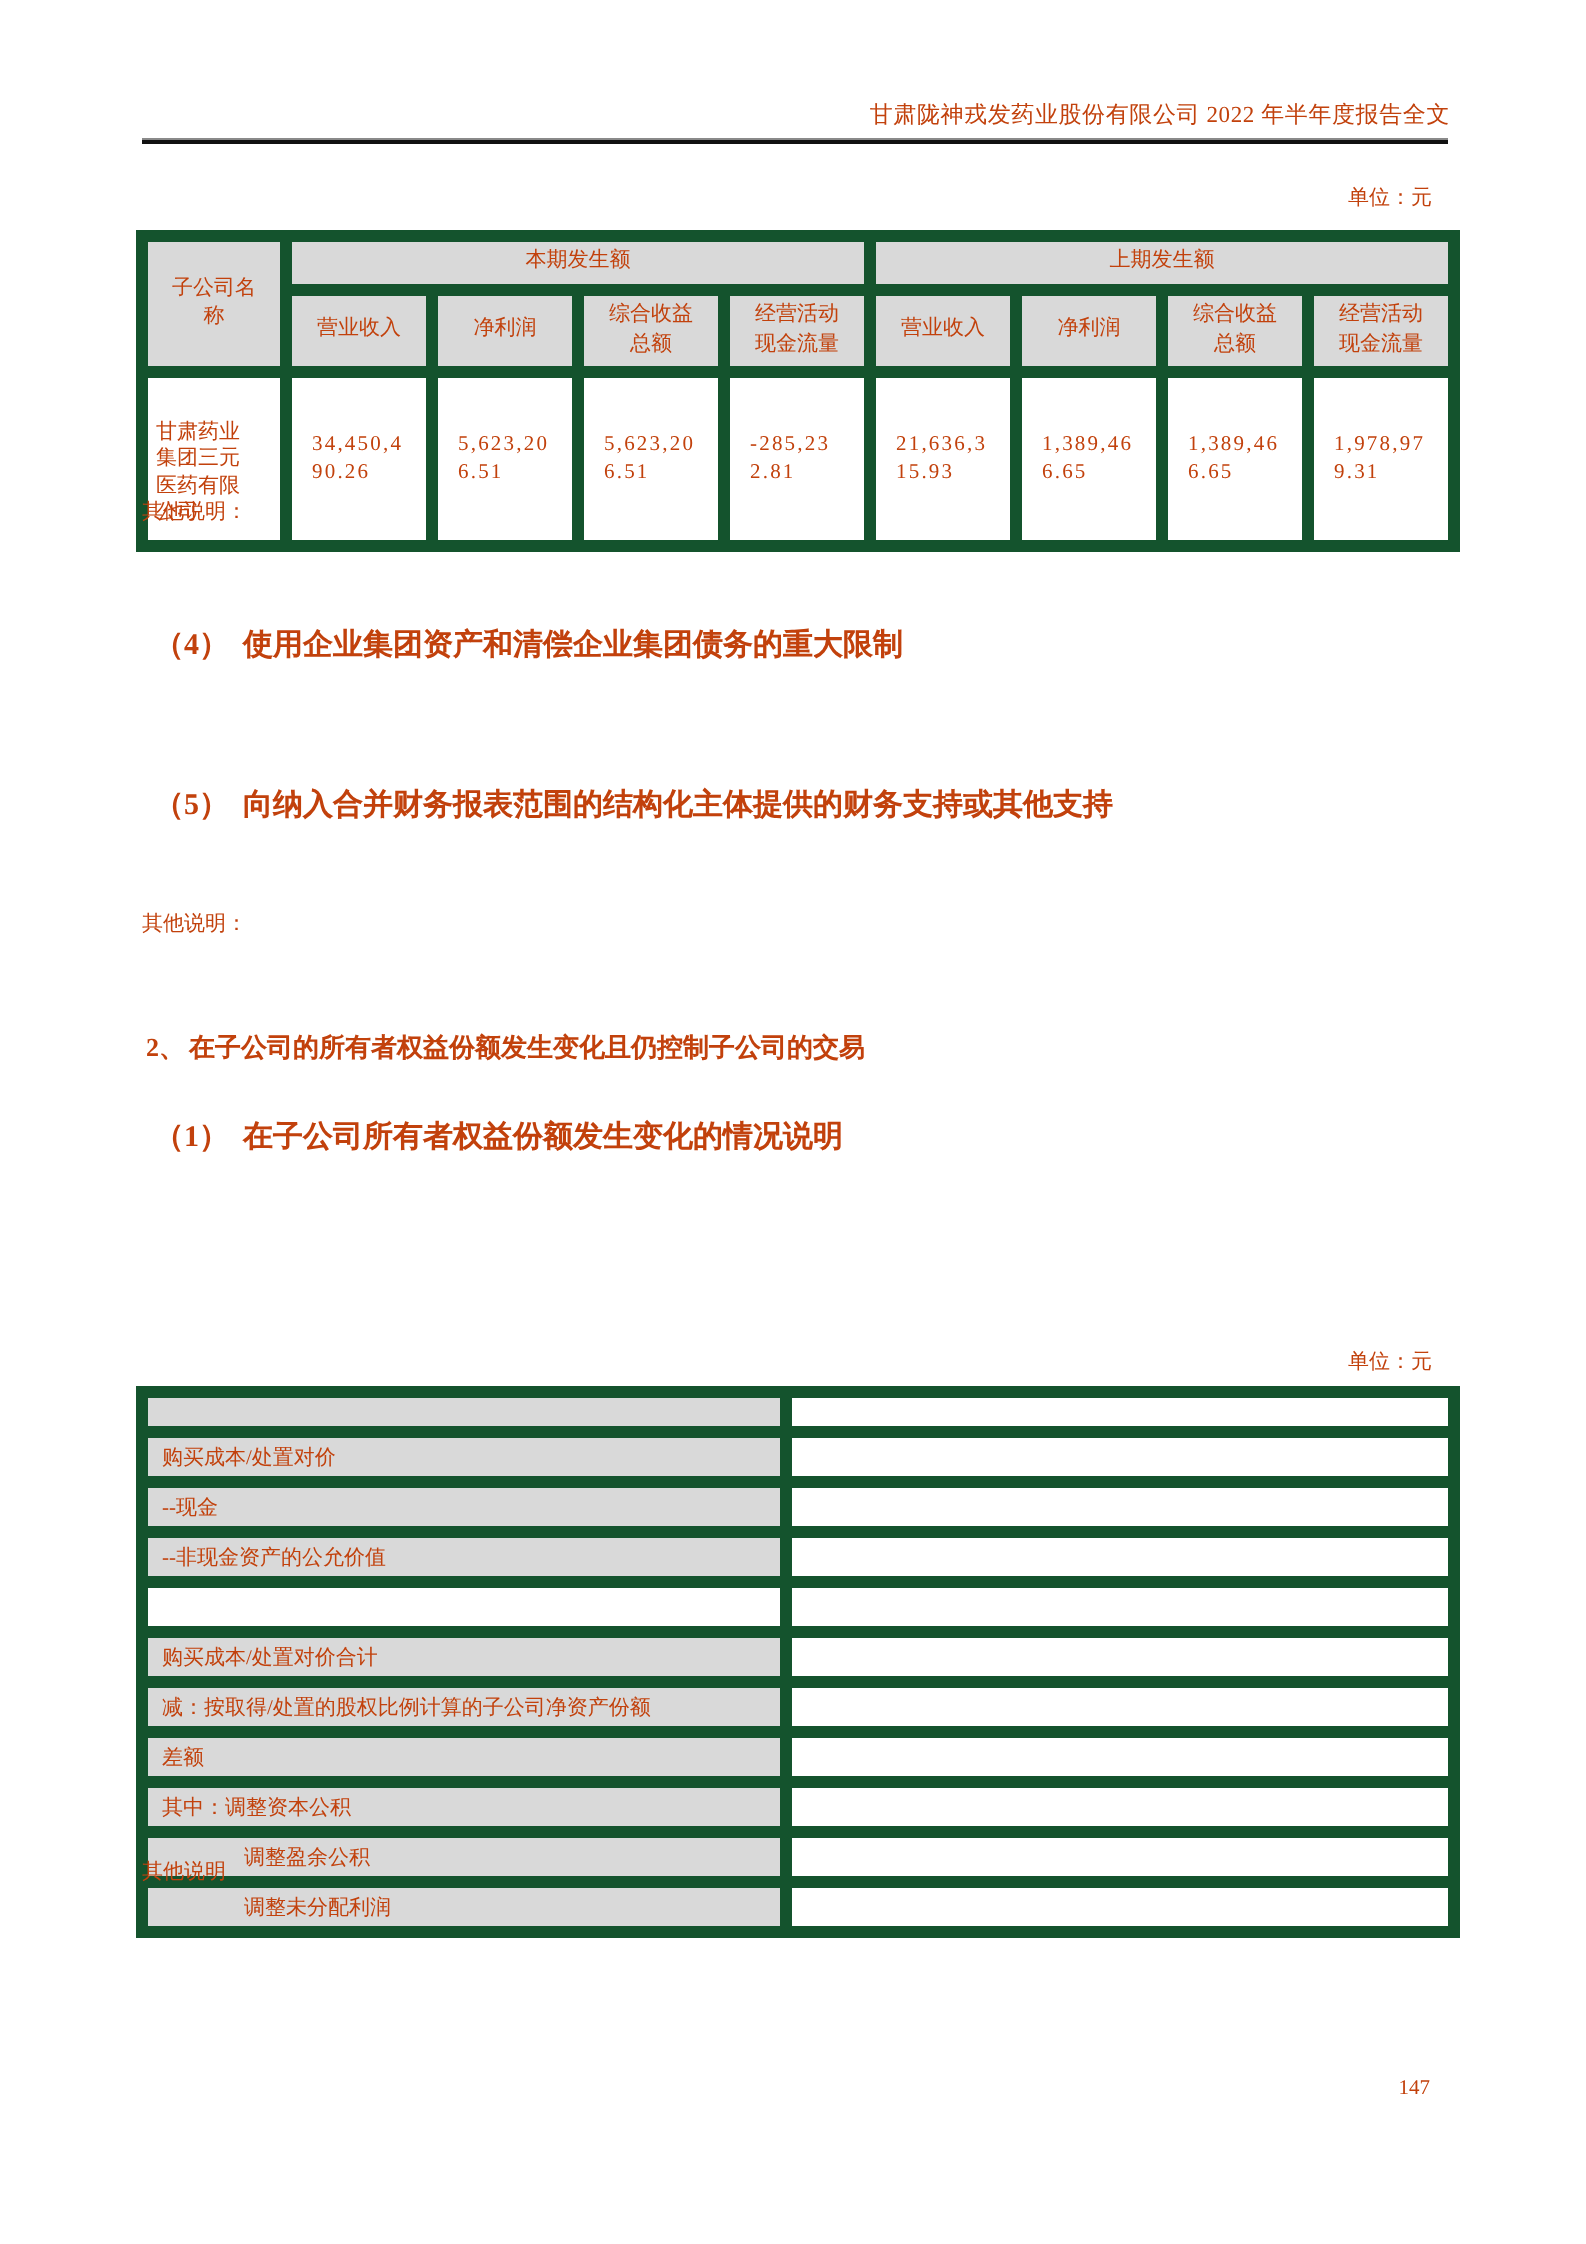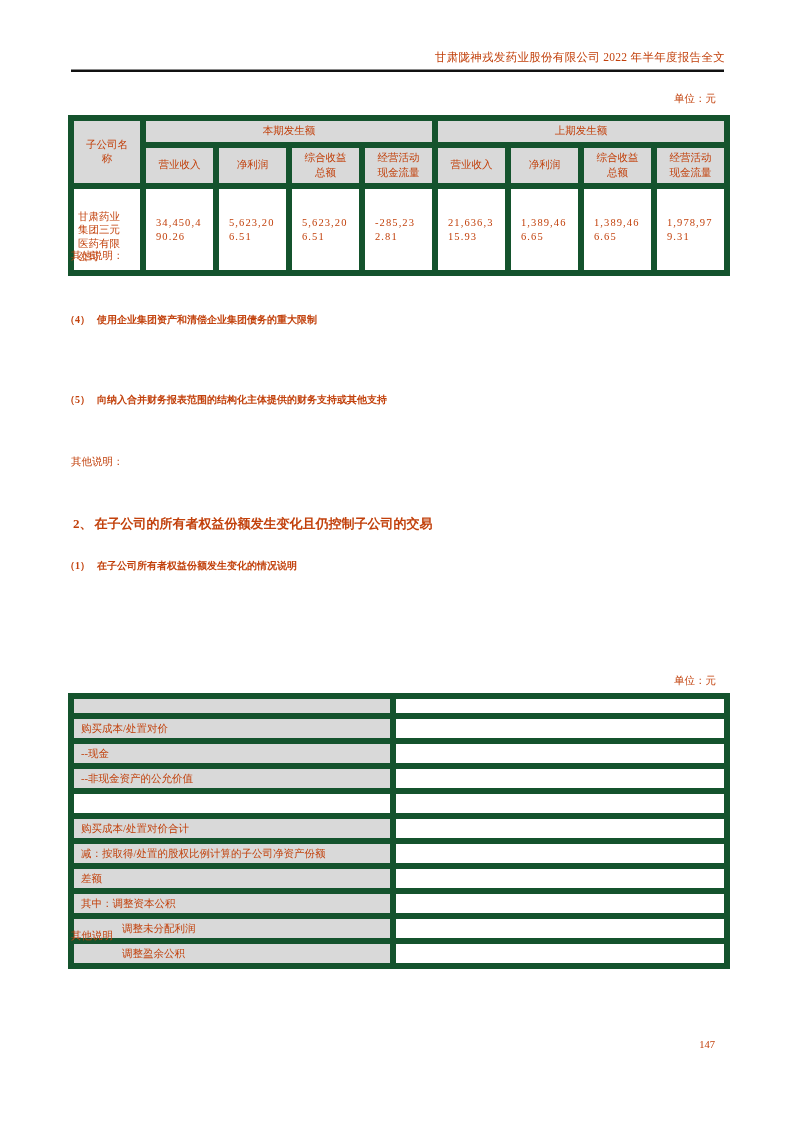--- a/index.html
+++ b/index.html
@@ -98,22 +98,22 @@
   .note {
     position: absolute;
     left: 71px;
     font-size: 10.5px;
   }
   .note.n1 { top: 249px; }
   .note.n2 { top: 455px; }
   .note.n3 { top: 929px; }
   .sec {
     position: absolute;
-    left: 65px;
-    font-size: 10px;
+    left: 77px;
+    font-size: 15px;
     font-weight: bold;
     white-space: nowrap;
   }
   .sec .sec-num { margin-right: 7px; }
   .sec.s4 { top: 313px; }
   .sec.s5 { top: 393px; }
   .sec.s1 { top: 559px; }
   .sec.s2 { top: 639px; }
   .sec.h-major {
     left: 73px;
@@ -239,25 +239,25 @@
     </tr>
     <tr>
       <td class="lbl">差额</td>
       <td class="val"></td>
     </tr>
     <tr>
       <td class="lbl">其中：调整资本公积</td>
       <td class="val"></td>
     </tr>
     <tr>
+      <td class="lbl indent">调整盈余公积</td>
+      <td class="val"></td>
+    </tr>
+    <tr>
       <td class="lbl indent">调整未分配利润</td>
-      <td class="val"></td>
-    </tr>
-    <tr>
-      <td class="lbl indent">调整盈余公积</td>
       <td class="val"></td>
     </tr>
   </tbody>
     </table>
 
   <div class="note n3">其他说明</div>
 
   <div class="page-number">147</div>
 
 </div>

